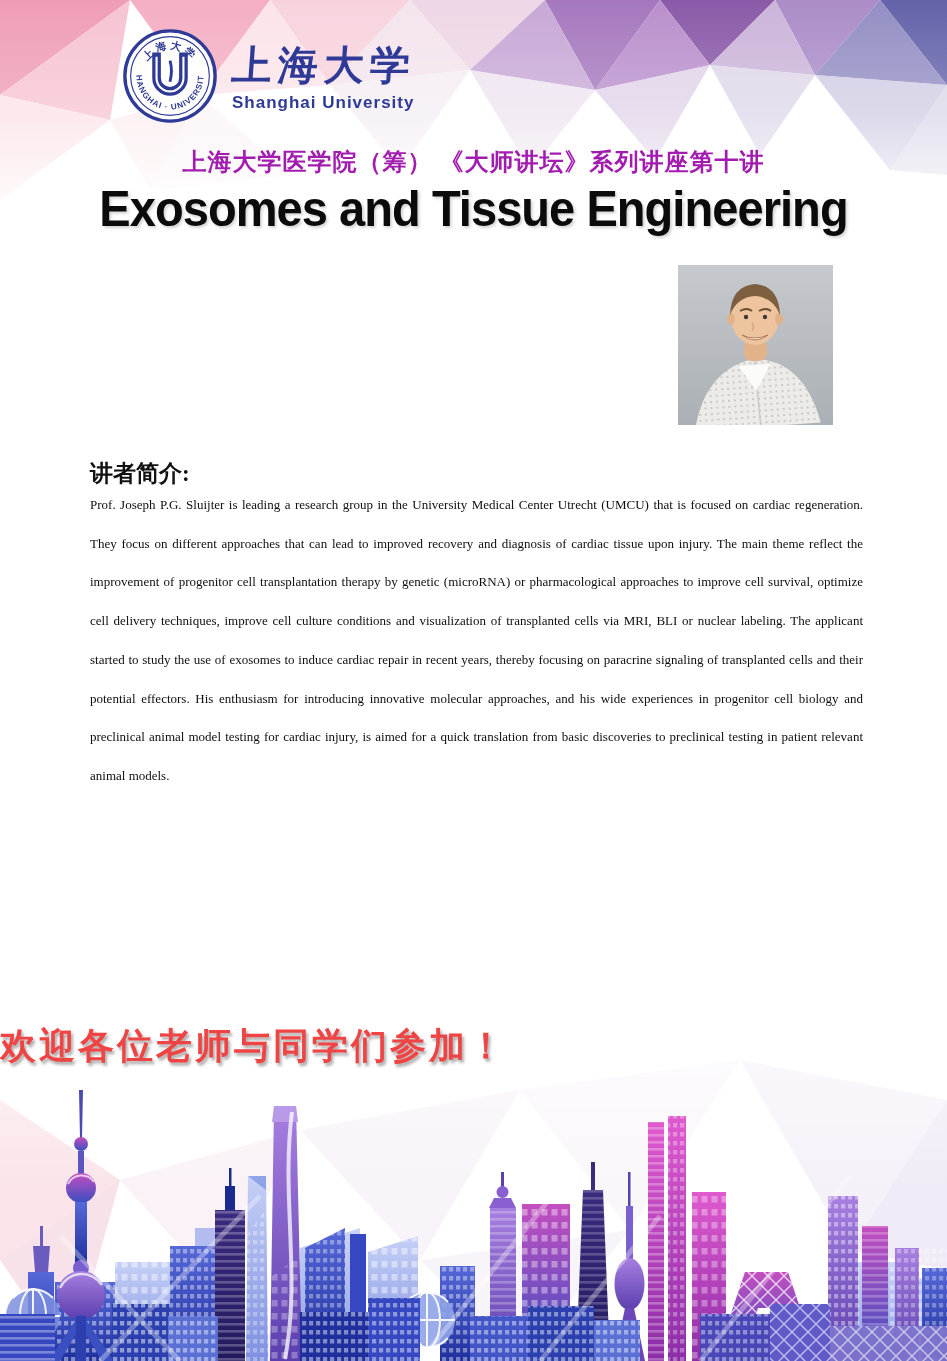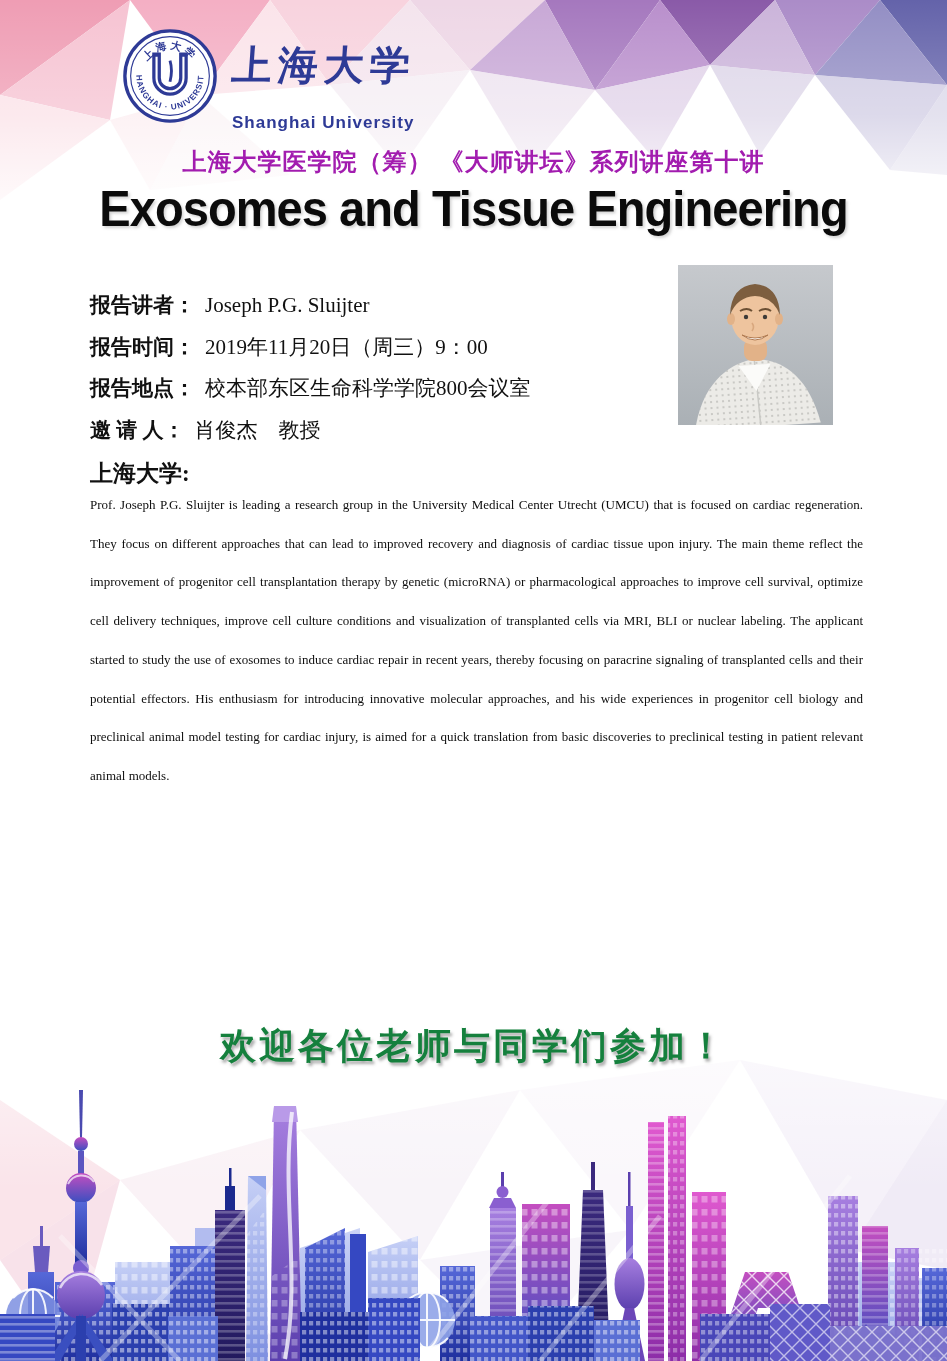--- a/index.html
+++ b/index.html
@@ -9,21 +9,21 @@
   .header-bg{position:absolute;top:0;left:0;z-index:0;}
   .band-bg{position:absolute;top:930px;left:0;z-index:0;}
   .skyline{position:absolute;bottom:0;left:0;z-index:1;}
   .content{position:absolute;inset:0;z-index:2;}
 
   .logo-row{position:absolute;left:122px;top:28px;display:flex;align-items:flex-start;}
   .seal{width:96px;height:96px;}
   .univ-names{margin-left:14px;padding-top:10px;}
   .univ-cn{font-size:40px;font-weight:bold;color:#2e3a96;letter-spacing:6px;
            transform:skewX(-4deg);font-family:"Liberation Serif",serif;}
-  .univ-en{margin-top:20px;font-size:17px;font-weight:bold;color:#2e3a96;letter-spacing:1px;
+  .univ-en{margin-top:0;font-size:17px;font-weight:bold;color:#2e3a96;letter-spacing:1px;
            font-family:"Liberation Sans","DejaVu Sans",sans-serif;}
 
   .series{position:absolute;top:146px;left:0;width:100%;text-align:center;
           font-size:24px;font-weight:bold;color:#a21caf;letter-spacing:1px;}
   .title{position:absolute;top:180px;left:0;width:100%;margin:0;text-align:center;
          font-family:"Liberation Sans","DejaVu Sans",sans-serif;font-weight:bold;
          font-size:50px;color:#0b0b0b;letter-spacing:-1px;transform:scaleX(.94);
          text-shadow:2px 2px 3px rgba(130,130,130,.35), 0 0 8px rgba(255,255,255,.9);}
 
   .info-block{position:absolute;left:90px;top:291px;width:580px;}
@@ -31,22 +31,22 @@
             font-size:21px;color:#111;}
   .info-label{font-weight:bold;white-space:pre;margin-right:10px;}
   .info-value{white-space:pre;}
 
   .photo{position:absolute;left:678px;top:265px;width:155px;height:160px;}
 
   .bio-heading{position:absolute;left:90px;top:458px;font-size:23px;font-weight:bold;color:#111;}
   .bio-text{position:absolute;left:90px;top:486px;width:773px;margin:0;
             font-size:13px;line-height:38.7px;color:#0e0e0e;
             text-align:justify;}
-  .welcome{position:absolute;top:1022px;left:0;width:100%;text-align:center;
-           font-size:36px;font-weight:bold;color:#15803d;letter-spacing:3px;
+  .welcome{position:absolute;top:1022px;left:0;width:100%;text-align:left;
+           font-size:36px;font-weight:bold;color:#ef4444;letter-spacing:3px;
            text-shadow:2px 3px 3px rgba(90,90,90,.5);}
 </style>
 </head>
 <body>
 
 <div class="page">
 
   <svg class="header-bg" width="947" height="230" viewBox="0 0 947 230">
     <defs>
       <linearGradient id="fadeW" x1="0" y1="0" x2="0" y2="1">
@@ -307,38 +307,20 @@
       </svg>
       <div class="univ-names">
         <div class="univ-cn">上海大学</div>
         <div class="univ-en">Shanghai University</div>
       </div>
     </div>
 
     <div class="series">上海大学医学院（筹） 《大师讲坛》系列讲座第十讲</div>
     <h1 class="title">Exosomes and Tissue Engineering</h1>
 
-    <div class="info-block">
-      <div class="info-row">
-        <span class="info-label">报告讲者：</span>
-        <span class="info-value">Joseph P.G. Sluijter</span>
-      </div>
-      <div class="info-row">
-        <span class="info-label">报告时间：</span>
-        <span class="info-value">2019年11月20日（周三）9：00</span>
-      </div>
-      <div class="info-row">
-        <span class="info-label">报告地点：</span>
-        <span class="info-value">校本部东区生命科学学院800会议室</span>
-      </div>
-      <div class="info-row">
-        <span class="info-label">邀 请 人：</span>
-        <span class="info-value">肖俊杰　教授</span>
-      </div>
-    </div>
 
     <svg class="photo" viewBox="0 0 155 160">
       <defs>
         <linearGradient id="phbg" x1="0" y1="0" x2="0" y2="1">
           <stop offset="0" stop-color="#c6c9cd"></stop>
             <stop offset="1" stop-color="#aab0b5"></stop>
         </linearGradient>
         <pattern id="shirtdots" width="6" height="6" patternUnits="userSpaceOnUse">
           <circle cx="2" cy="2" r="0.9" fill="#b9b9b5"></circle>
         </pattern>
@@ -355,18 +337,18 @@
       <ellipse cx="53" cy="54" rx="4" ry="6" fill="#e2b288"></ellipse>
       <ellipse cx="101" cy="54" rx="4" ry="6" fill="#e2b288"></ellipse>
       <path d="M52,50 Q53,21 77,19 Q101,21 102,50 Q95,32 77,31 Q59,32 52,50 Z" fill="#7d5e3f"></path>
       <path d="M62,46 q7,-4 12,0 M81,46 q7,-4 12,0" stroke="#6b4f33" stroke-width="2" fill="none"></path>
       <circle cx="68" cy="52" r="2.2" fill="#3c3a38"></circle>
       <circle cx="87" cy="52" r="2.2" fill="#3c3a38"></circle>
       <path d="M74,58 q3,4 0,8" stroke="#d8a77e" stroke-width="1.6" fill="none"></path>
       <path d="M64,70 Q77,80 90,70 Q77,76 64,70 Z" fill="#ffffff" stroke="#b07a50" stroke-width="1"></path>
     </svg>
 
-    <div class="bio-heading">上海大学:</div>
+    <div class="bio-heading">讲者简介:</div>
     <p class="bio-text">Prof. Joseph P.G. Sluijter is leading a research group in the University Medical Center Utrecht (UMCU) that is focused on cardiac regeneration. They focus on different approaches that can lead to improved recovery and diagnosis of cardiac tissue upon injury. The main theme reflect the improvement of progenitor cell transplantation therapy by genetic (microRNA) or pharmacological approaches to improve cell survival, optimize cell delivery techniques, improve cell culture conditions and visualization of transplanted cells via MRI, BLI or nuclear labeling. The applicant started to study the use of exosomes to induce cardiac repair in recent years, thereby focusing on paracrine signaling of transplanted cells and their potential effectors. His enthusiasm for introducing innovative molecular approaches, and his wide experiences in progenitor cell biology and preclinical animal model testing for cardiac injury, is aimed for a quick translation from basic discoveries to preclinical testing in patient relevant animal models.</p>
 
     <div class="welcome">欢迎各位老师与同学们参加！</div>
   </div>
 </div>
 
 </body></html>

